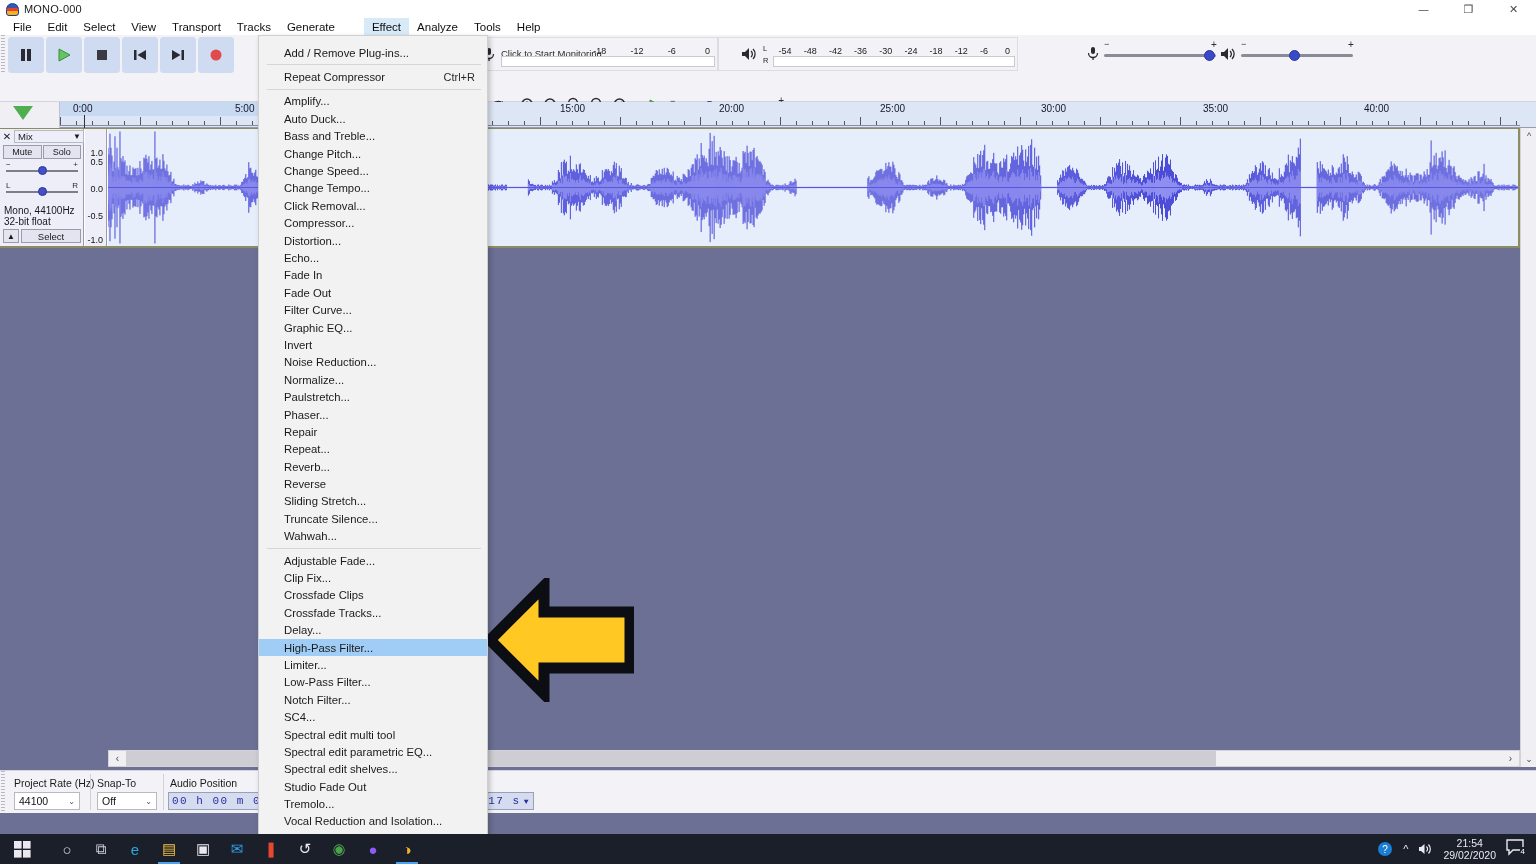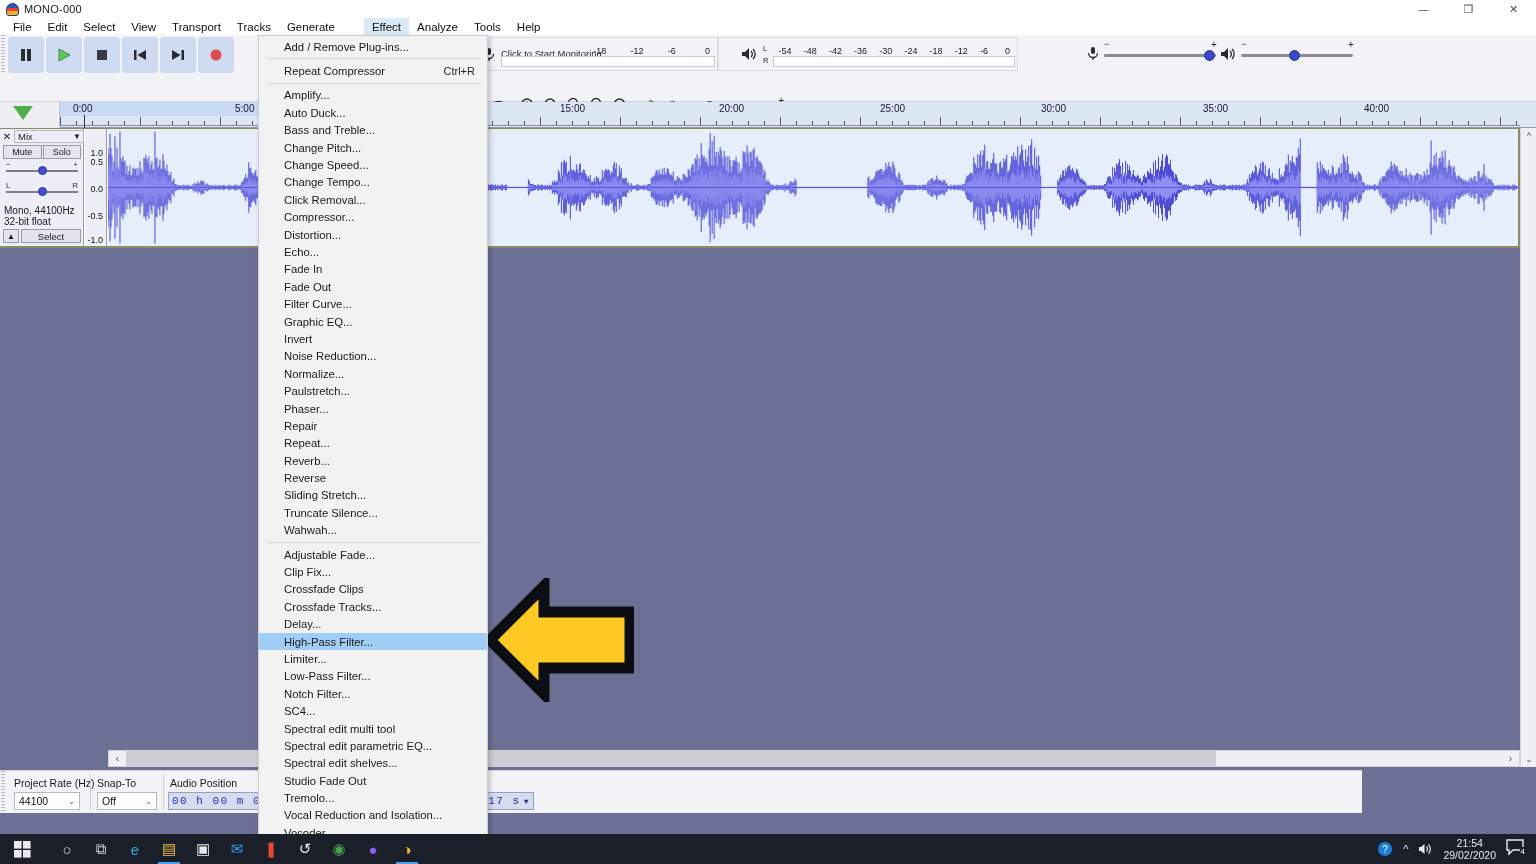--- a/index.html
+++ b/index.html
@@ -161,21 +161,21 @@
   .hscroll { position: absolute; left: 108px; top: 750px; width: 1412px; height: 17px; background: #f0f0f2; border: 1px solid #d2d2d8; display: flex; align-items: center;}
   .hsb-arrow { width: 17px; height: 15px; display: flex; align-items: center; justify-content: center; font-size: 10px; color: #4a4a52; }
   .hsb-track { flex: 1; height: 15px; background: #f0f0f2; position: relative; }
   .hsb-thumb { position: absolute; left: 0; top: 0; height: 15px; width: 1090px; background: #cdcdd3; }
   .vscroll { position: absolute; left: 1520px; top: 128px; width: 16px; height: 639px; background: #f0f0f2; border-left: 1px solid #d2d2d8; }
   .vsb-arrow { width: 16px; height: 16px; display: flex; align-items: center; justify-content: center; font-size: 9px; color: #4a4a52; }
   .vsb-bottom { position: absolute; bottom: 0; }
 
   
   .selbar {
-    position: absolute; left: 0; top: 770px; width: 1362px; height: 43px;
+    position: absolute; left: 0; top: 770px; width: 1536px; height: 43px;
     background: #f3f3f7; border-top: 1px solid #d4d4dc;
   }
   .sb-label { position: absolute; font-size: 10.5px; color: #1a1a1a; top: 6px; }
   .sb-sep { position: absolute; top: 3px; width: 1px; height: 36px; background: #d0d0d8; }
   .sb-combo {
     position: absolute; top: 21px; height: 18px; background: #fff; border: 1px solid #b8b8c2;
     font-size: 10.5px; color: #101010; display: flex; align-items: center; padding-left: 4px;
   }
   .sb-combo .cv { position: absolute; right: 4px; font-size: 8px; color: #555; }
   .timefield {
@@ -188,21 +188,21 @@
     background: #f3f3f7; border-top: 1px solid #d4d4dc; display: flex; align-items: center;
   }
   .statusbar .st { font-size: 10.5px; color: #1a1a1a; padding-left: 10px; }
   .statusbar .stsep { width: 1px; height: 15px; background: #d0d0d8; margin-left: 200px; }
 
   
   .menu {
     position: absolute; left: 258px; top: 35px; width: 230px; height: 810px;
     background: #f2f2f2; border: 1px solid #cfcfcf;
     box-shadow: 2px 2px 5px rgba(0,0,0,.22);
-    padding: 2px 0; z-index: 50;
+    padding: 8px 0; z-index: 50;
   }
   .menu-item {
     height: 17.4px; display: flex; align-items: center;
     font-size: 11.3px; color: #1a1a1a; padding-left: 25px; white-space: nowrap;
     position: relative;
   }
   .menu-item.sel { background: #9fcdf5; }
   .menu-item .accel { position: absolute; right: 12px; font-size: 11px; color: #2a2a2a; }
   .menu-sep { height: 1px; background: #d6d6d6; margin: 3px 6px 3px 8px; }
 

